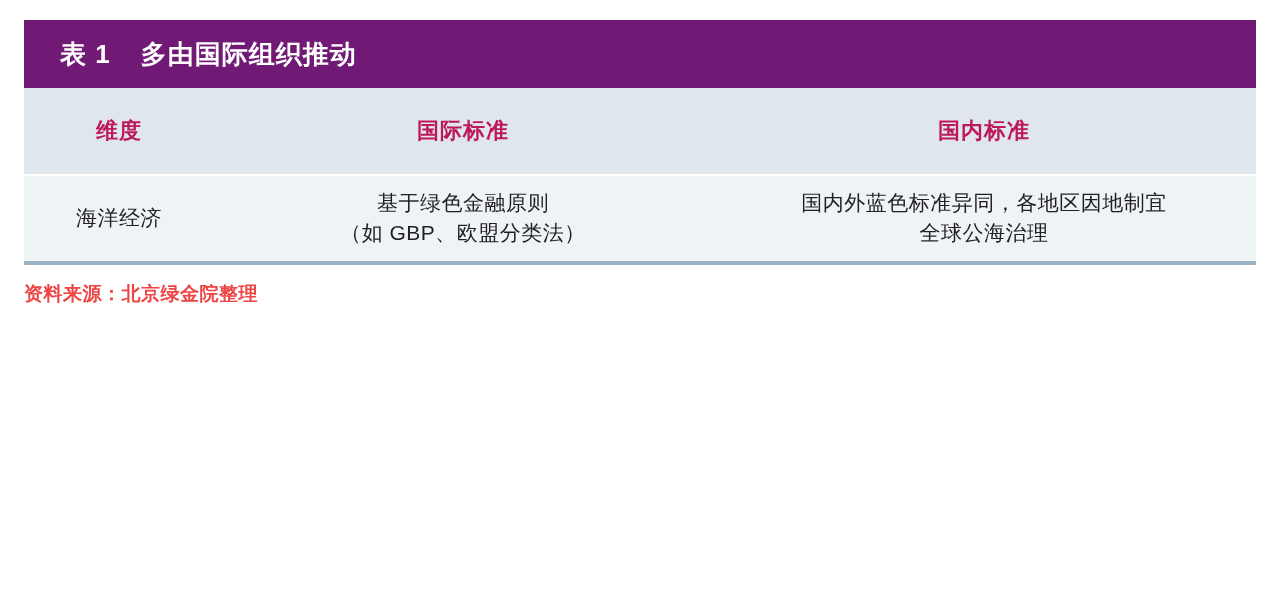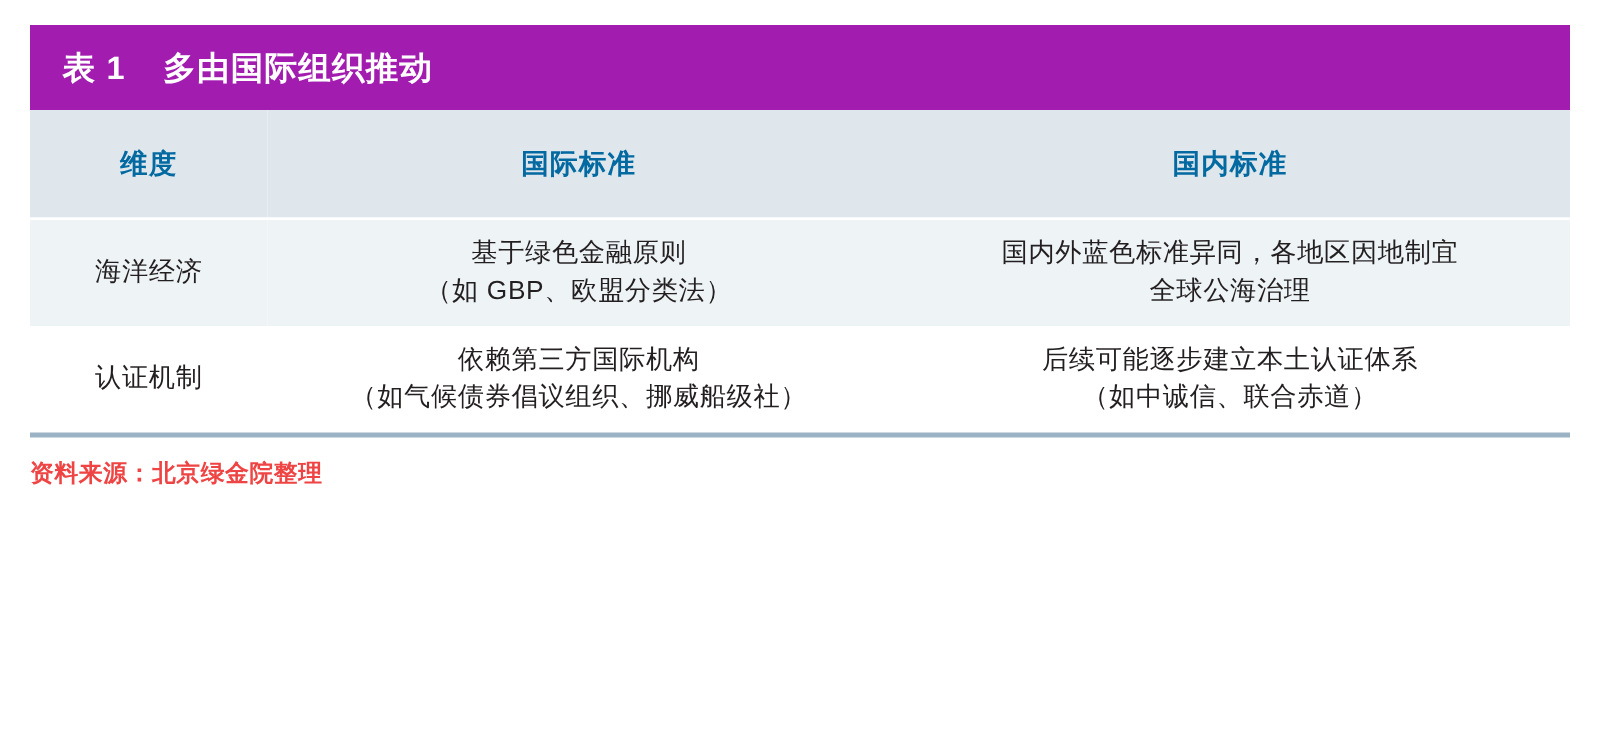--- a/index.html
+++ b/index.html
@@ -19,26 +19,26 @@
     width: 1280px;
     height: 597px;
     box-sizing: border-box;
     padding: 20px 24px 0 24px;
   }
   .table-wrap {
     width: 1232px;
     margin: 0 auto;
   }
   .title-bar {
-    background: #a21caf;
+    background: #701a75;
     color: #ffffff;
     height: 68px;
     display: flex;
     align-items: center;
-    padding-left: 26px;
+    padding-left: 36px;
     box-sizing: border-box;
   }
   .title-bar .tnum {
     font-size: 26px;
     font-weight: bold;
     letter-spacing: 1px;
   }
   .title-bar .ttext {
     font-size: 26px;
     font-weight: bold;
@@ -49,21 +49,21 @@
     width: 100%;
     border-collapse: collapse;
     table-layout: fixed;
   }
   table.blue-table col.c1 { width: 190px; }
   table.blue-table col.c2 { width: 498px; }
   table.blue-table col.c3 { width: 544px; }
 
   table.blue-table th {
     background: #dfe7ec;
-    color: #0369a1;
+    color: #be185d;
     font-size: 22px;
     font-weight: bold;
     height: 84px;
     text-align: center;
     vertical-align: middle;
     letter-spacing: 1px;
     border-bottom: 2px solid #ffffff;
   }
   table.blue-table td {
     font-size: 21px;
@@ -131,31 +131,20 @@
           <td class="dim">海洋经济</td>
           <td>
             <span class="cellline">基于绿色金融原则</span>
             <span class="cellline">（如 GBP、欧盟分类法）</span>
           </td>
           <td>
             <span class="cellline">国内外蓝色标准异同，各地区因地制宜</span>
             <span class="cellline">全球公海治理</span>
           </td>
         </tr>
-        <tr class="plain">
-          <td class="dim">认证机制</td>
-          <td>
-            <span class="cellline">依赖第三方国际机构</span>
-            <span class="cellline">（如气候债券倡议组织、挪威船级社）</span>
-          </td>
-          <td>
-            <span class="cellline">后续可能逐步建立本土认证体系</span>
-            <span class="cellline">（如中诚信、联合赤道）</span>
-          </td>
-        </tr>
       </tbody>
     </table>
   </div>
 
   <div class="sep"></div>
 
   <div class="source">资料来源：北京绿金院整理</div>
 
 </div>
 

